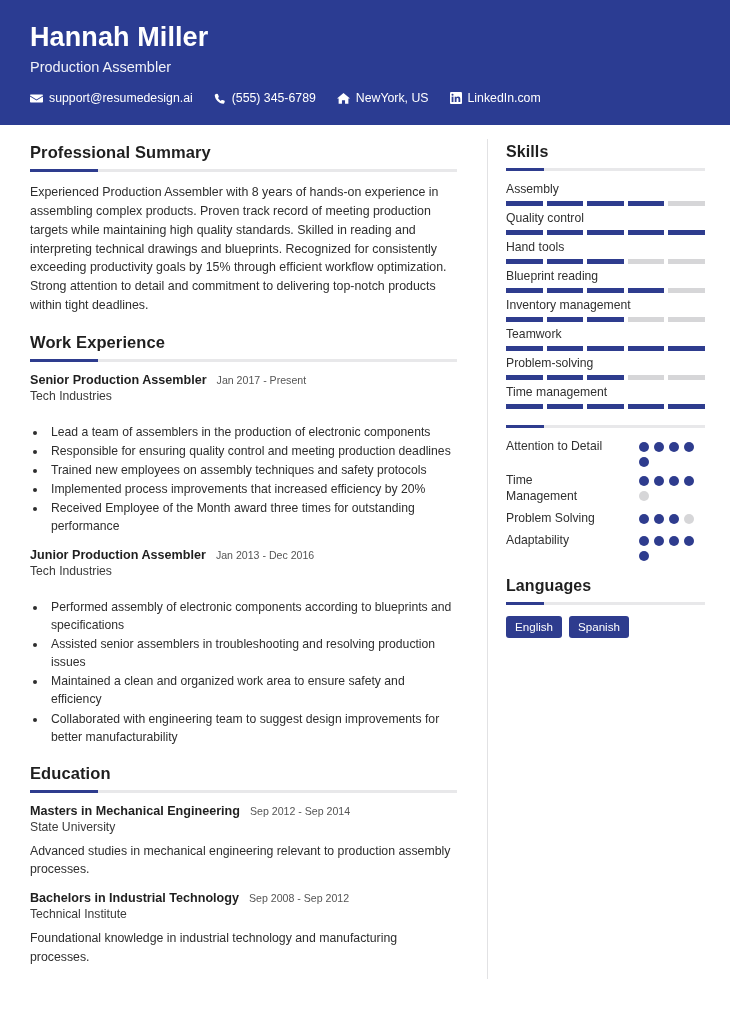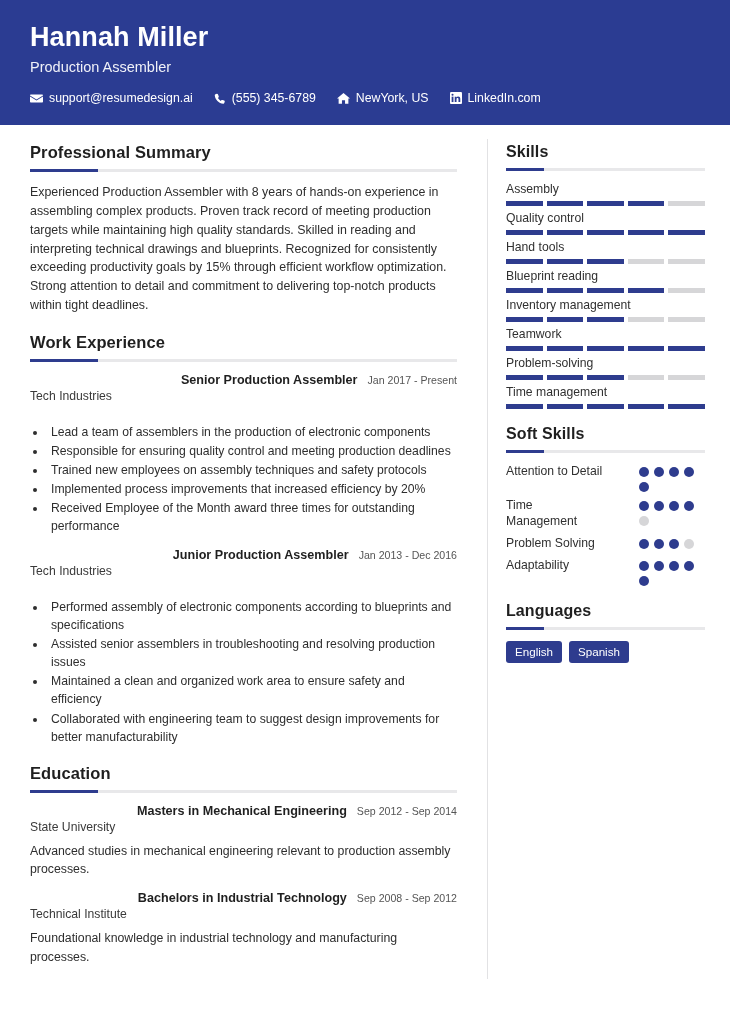--- a/index.html
+++ b/index.html
@@ -108,21 +108,21 @@
     font-size: 12.4px;
     line-height: 1.52;
     color: #2e2e2e;
     text-align: left;
   }
 
   
   .entry { margin-bottom: 13px; }
   .entry-head {
     display: flex;
-    justify-content: flex-end;
+    justify-content: flex-start;
     align-items: baseline;
     gap: 10px;
   }
   .entry-title {
     font-size: 12.6px;
     font-weight: bold;
     color: #1f1f1f;
   }
   .entry-date {
     font-size: 10.6px;
@@ -420,21 +420,20 @@
                 <span class="seg on"></span>
                 <span class="seg on"></span>
                 <span class="seg on"></span>
                 <span class="seg on"></span>
               </div>
             </div>
           </div>
       </div>
 
       <div class="section sp-top">
-        <div class="sec-title side">Soft Skills</div>
         <div class="rule side"></div>
         <div id="soft-list">
             <div class="soft">
               <div class="soft-name">Attention to Detail</div>
               <div class="dots">
                 <span class="dot on"></span>
                 <span class="dot on"></span>
                 <span class="dot on"></span>
                 <span class="dot on"></span>
                 <span class="dot on"></span>

